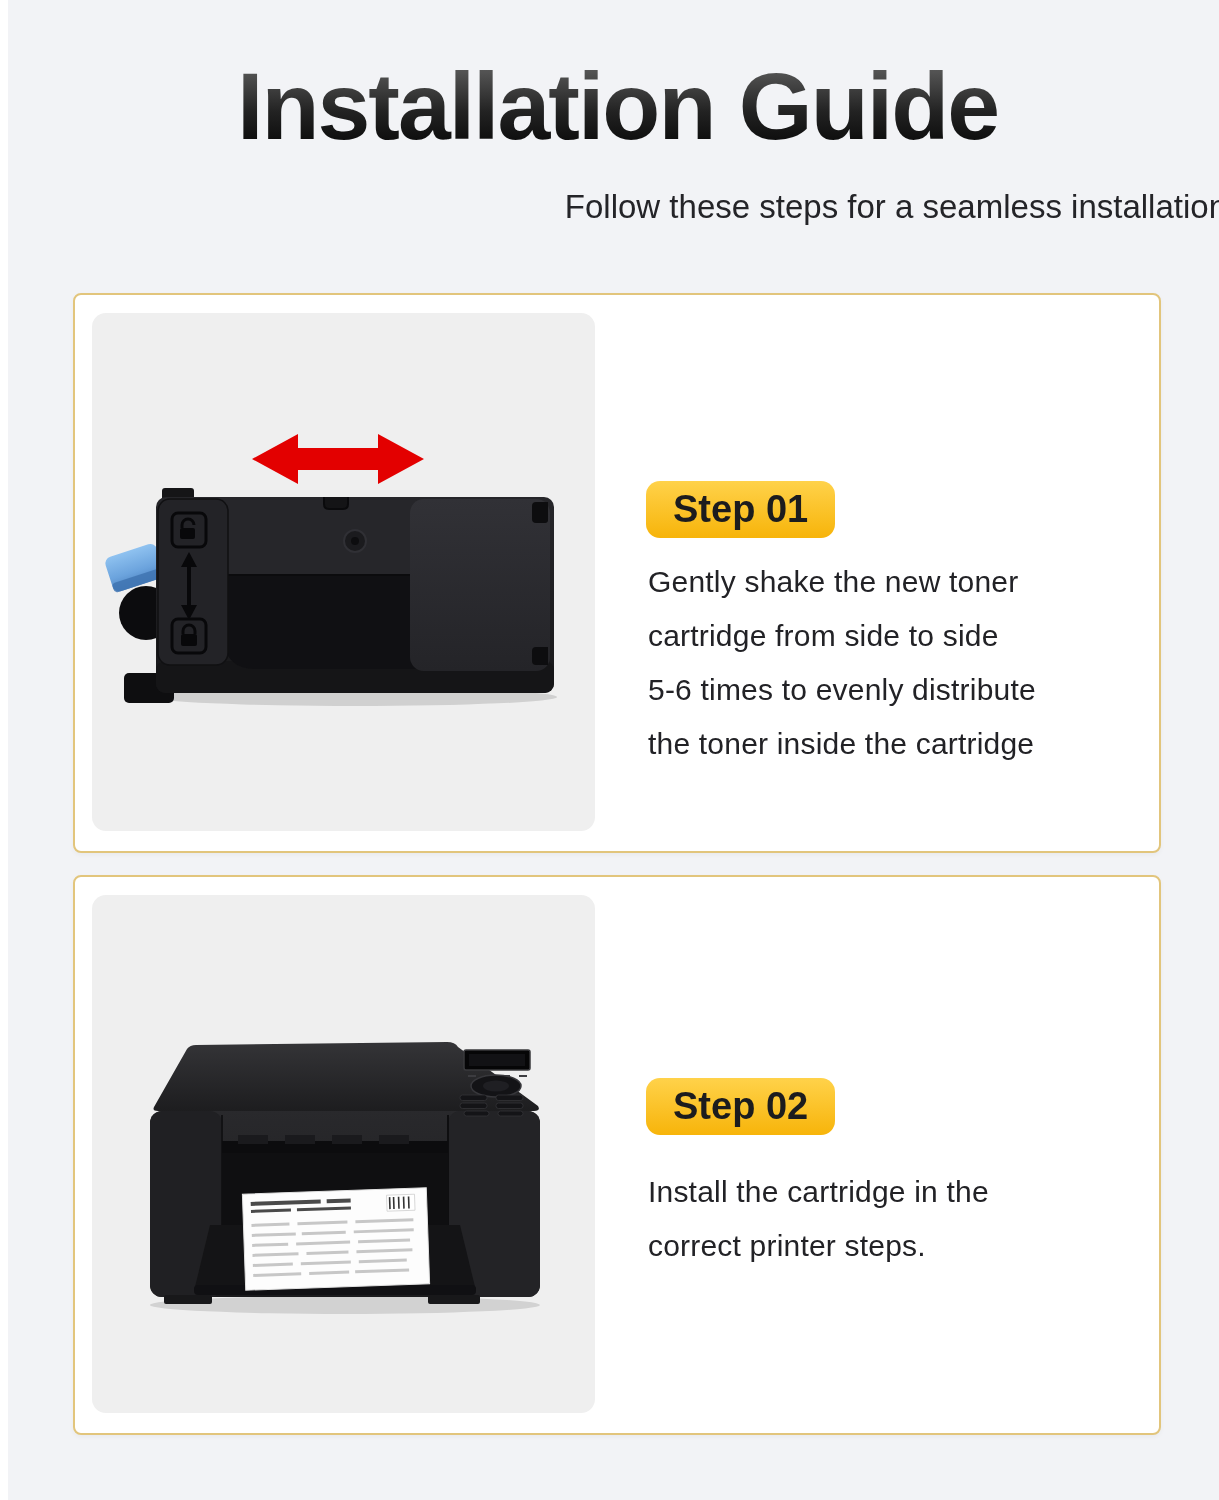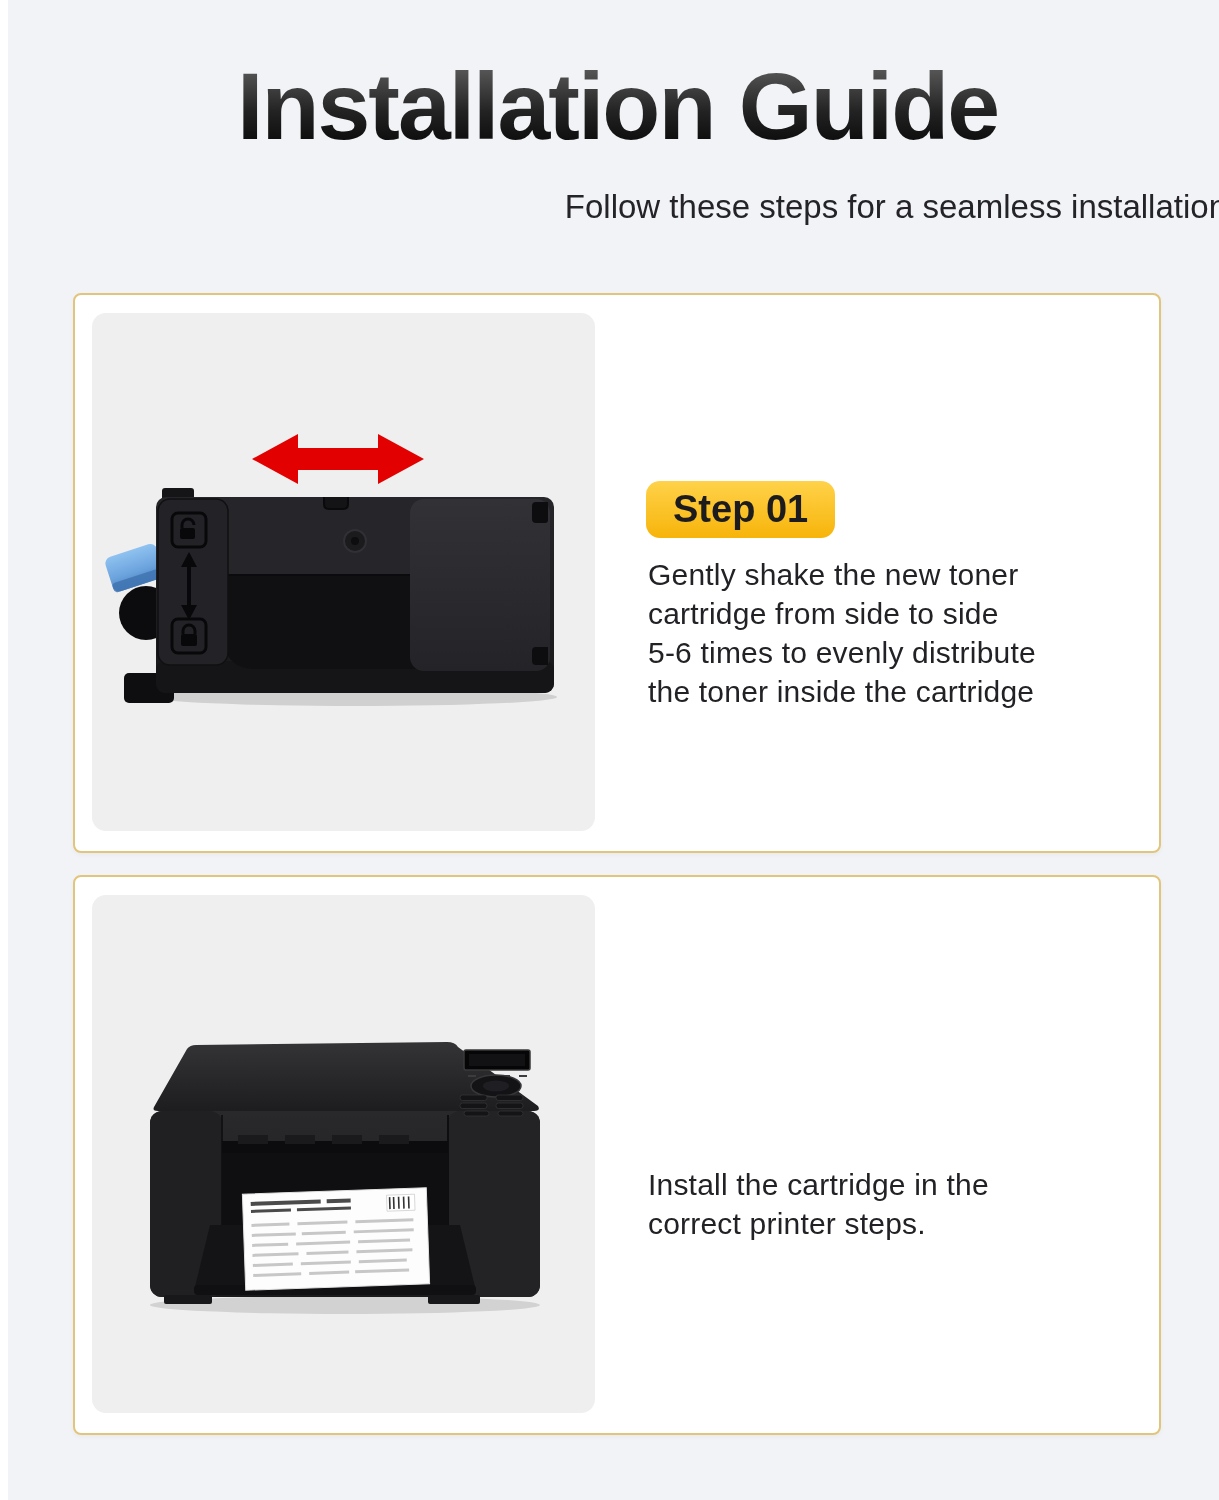--- a/index.html
+++ b/index.html
@@ -46,21 +46,21 @@
     padding:0 27px;height:57px;line-height:57px;
     font-size:38px;font-weight:700;
     color:var(--badge-text,#1c1c1e);
     background:linear-gradient(180deg,var(--badge-gradient-top,#ffd24a) 0%,var(--badge-gradient-bottom,#f7b40a) 100%);
     border-radius:14px;
   }
   .card-1 .step-badge{top:186px;}
   .card-2 .step-badge{top:201px;}
   .step-description{
     position:absolute;left:573px;width:490px;
-    font-size:30px;line-height:39px;
+    font-size:30px;line-height:54px;
     color:var(--body-text,#222226);
     white-space:pre-line;
     letter-spacing:0.2px;
   }
   .card-1 .step-description{top:260px;}
   .card-2 .step-description{top:288px;}
 </style>
 </head>
 <body>
 
@@ -246,17 +246,18 @@
             <rect x="160" y="376" width="48" height="3"></rect>
               <rect x="216" y="376" width="40" height="3"></rect>
               <rect x="262" y="376" width="54" height="3"></rect>
           </g>
         </g>
 
         <rect x="72" y="400" width="48" height="9" rx="2" fill="#18181a"></rect>
         <rect x="336" y="400" width="52" height="9" rx="2" fill="#18181a"></rect>
       </svg>
     </div>
+    <div class="step-badge">Step 02</div>
     <div class="step-description">Install the cartridge in the
 correct printer steps.</div>
   </div>
 
 </div>
 
 </body></html>

